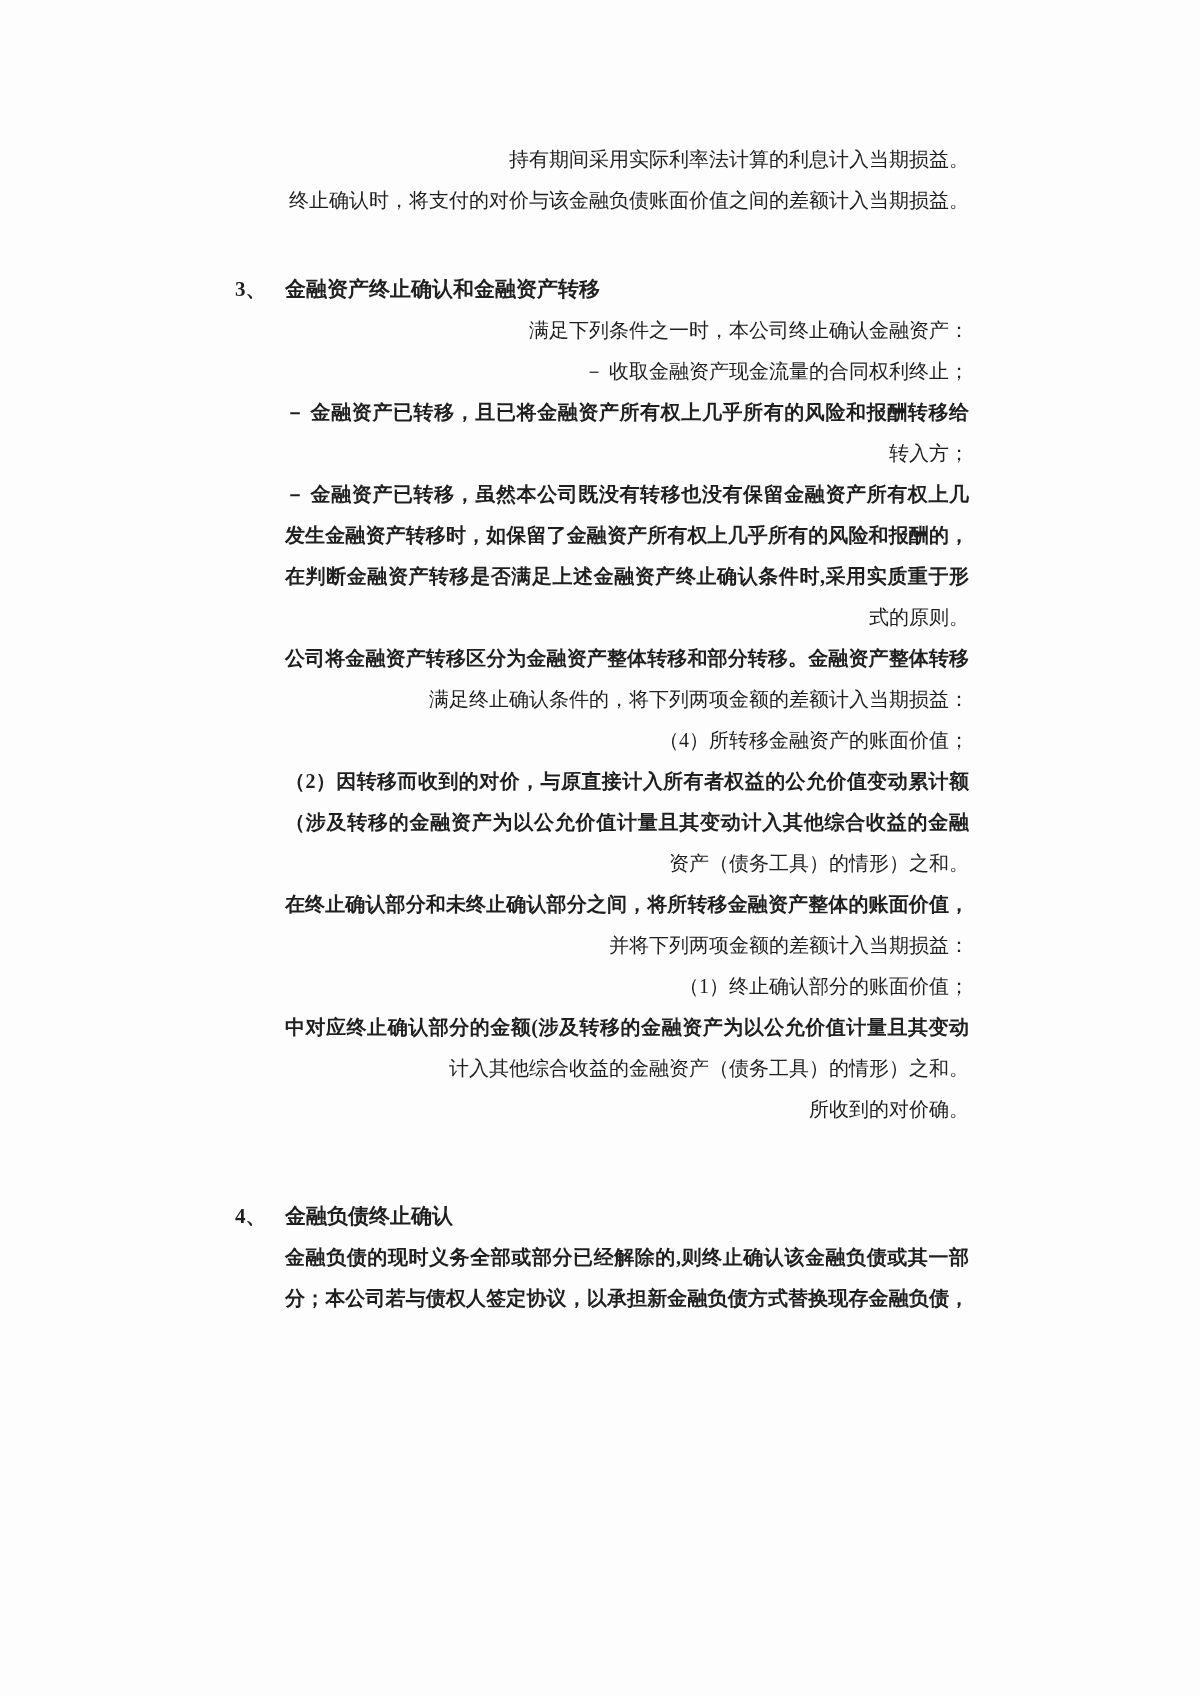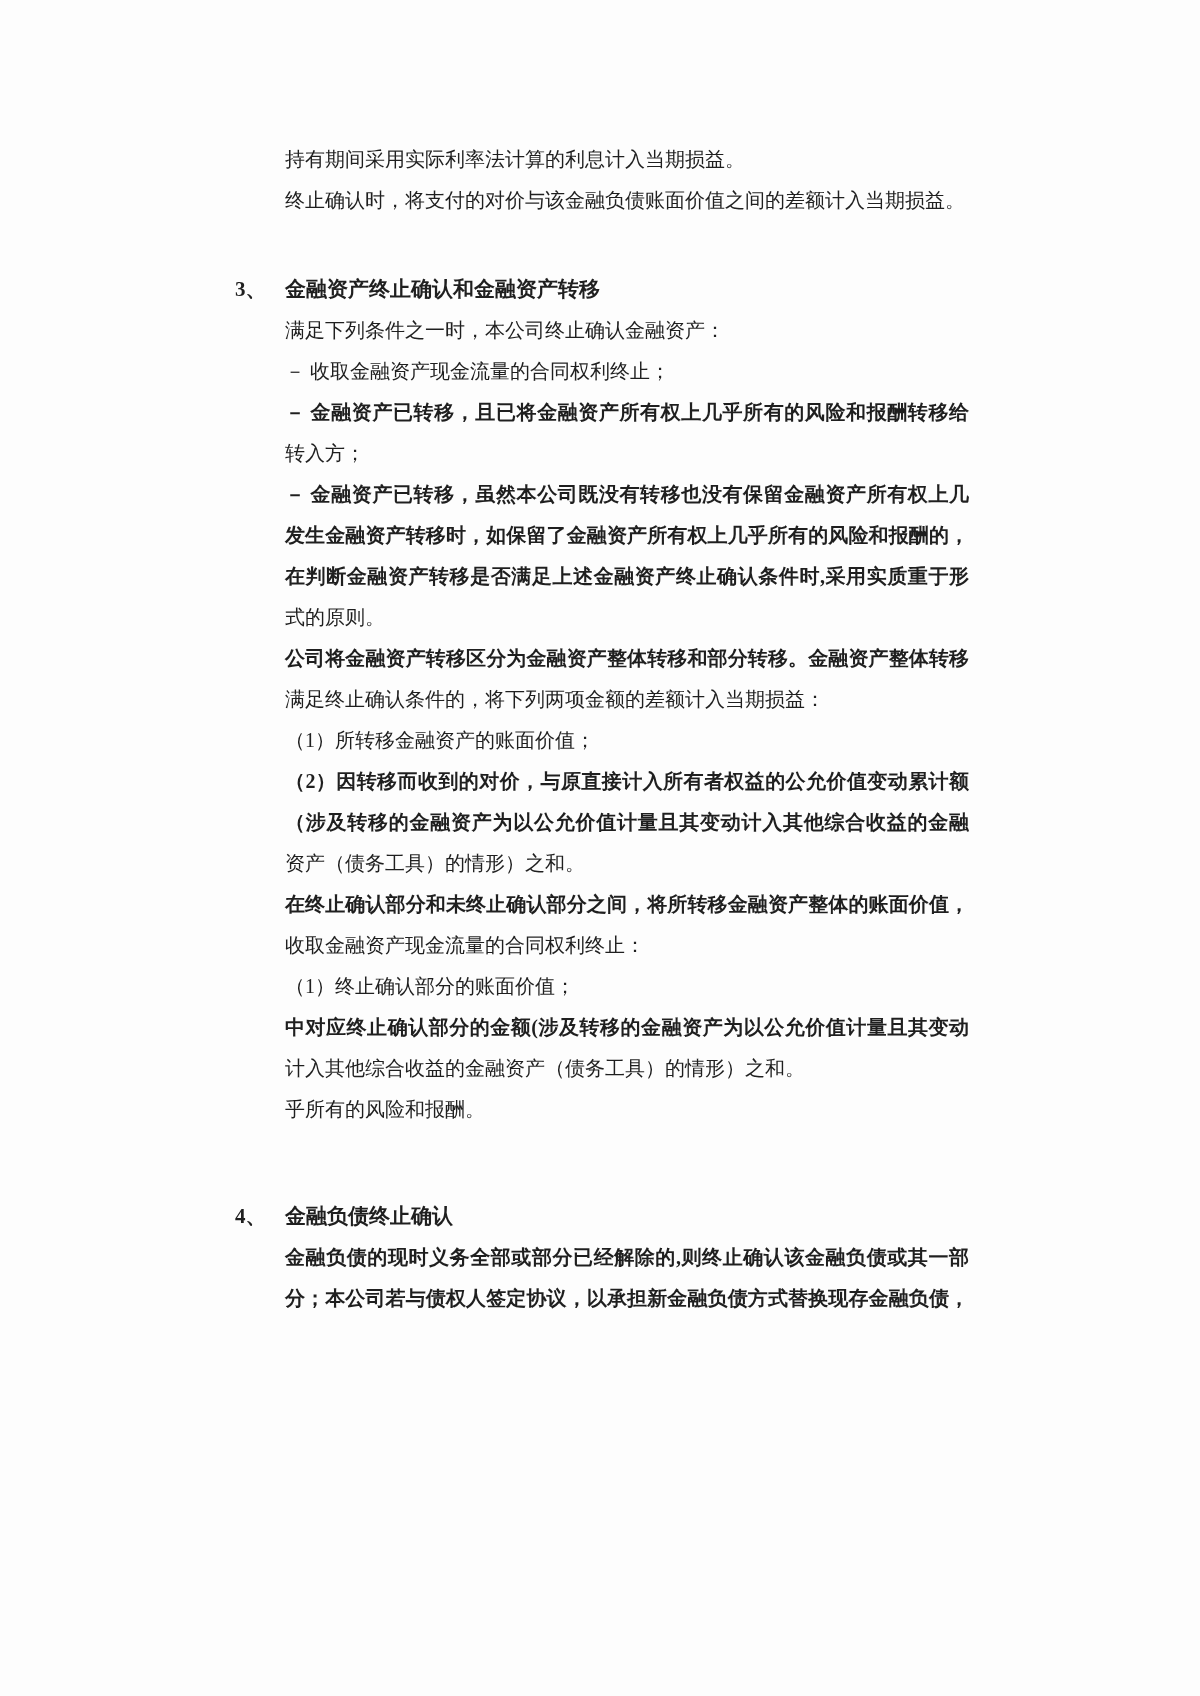--- a/index.html
+++ b/index.html
@@ -21,21 +21,21 @@
     left: 285px;
     top: 139px;
     width: 684px;
   }
 
   .tline {
     font-size: 20px;
     line-height: 41px;
     height: 41px;
     white-space: nowrap;
-    text-align: left;
+    text-align: right;
   }
   .tline.justify {
     white-space: normal;
     text-align: justify;
     text-align-last: justify;
     font-weight: bold;
   }
 
   .section-heading {
     position: relative;
@@ -70,30 +70,30 @@
           <div class="tline">满足下列条件之一时，本公司终止确认金融资产：</div>
           <div class="tline">－ 收取金融资产现金流量的合同权利终止；</div>
           <div class="tline justify">－ 金融资产已转移，且已将金融资产所有权上几乎所有的风险和报酬转移给</div>
           <div class="tline">转入方；</div>
           <div class="tline justify">－ 金融资产已转移，虽然本公司既没有转移也没有保留金融资产所有权上几</div>
           <div class="tline justify">发生金融资产转移时，如保留了金融资产所有权上几乎所有的风险和报酬的，</div>
           <div class="tline justify">在判断金融资产转移是否满足上述金融资产终止确认条件时,采用实质重于形</div>
           <div class="tline">式的原则。</div>
           <div class="tline justify">公司将金融资产转移区分为金融资产整体转移和部分转移。金融资产整体转移</div>
           <div class="tline">满足终止确认条件的，将下列两项金额的差额计入当期损益：</div>
-          <div class="tline">（1）所转移金融资产的账面价值；</div>
+          <div class="tline">（4）所转移金融资产的账面价值；</div>
           <div class="tline justify">（2）因转移而收到的对价，与原直接计入所有者权益的公允价值变动累计额</div>
           <div class="tline justify">（涉及转移的金融资产为以公允价值计量且其变动计入其他综合收益的金融</div>
           <div class="tline">资产（债务工具）的情形）之和。</div>
           <div class="tline justify">在终止确认部分和未终止确认部分之间，将所转移金融资产整体的账面价值，</div>
-          <div class="tline">收取金融资产现金流量的合同权利终止：</div>
+          <div class="tline">并将下列两项金额的差额计入当期损益：</div>
           <div class="tline">（1）终止确认部分的账面价值；</div>
           <div class="tline justify">中对应终止确认部分的金额(涉及转移的金融资产为以公允价值计量且其变动</div>
           <div class="tline">计入其他综合收益的金融资产（债务工具）的情形）之和。</div>
-          <div class="tline">乎所有的风险和报酬。</div>
+          <div class="tline">所收到的对价确。</div>
         </section>
         <section class="section">
           <div class="section-heading"><span class="section-num">4、</span><span>金融负债终止确认</span></div>
           <div class="tline justify">金融负债的现时义务全部或部分已经解除的,则终止确认该金融负债或其一部</div>
           <div class="tline justify">分；本公司若与债权人签定协议，以承担新金融负债方式替换现存金融负债，</div>
         </section>
       </div>
   </div>
 </div>
 

